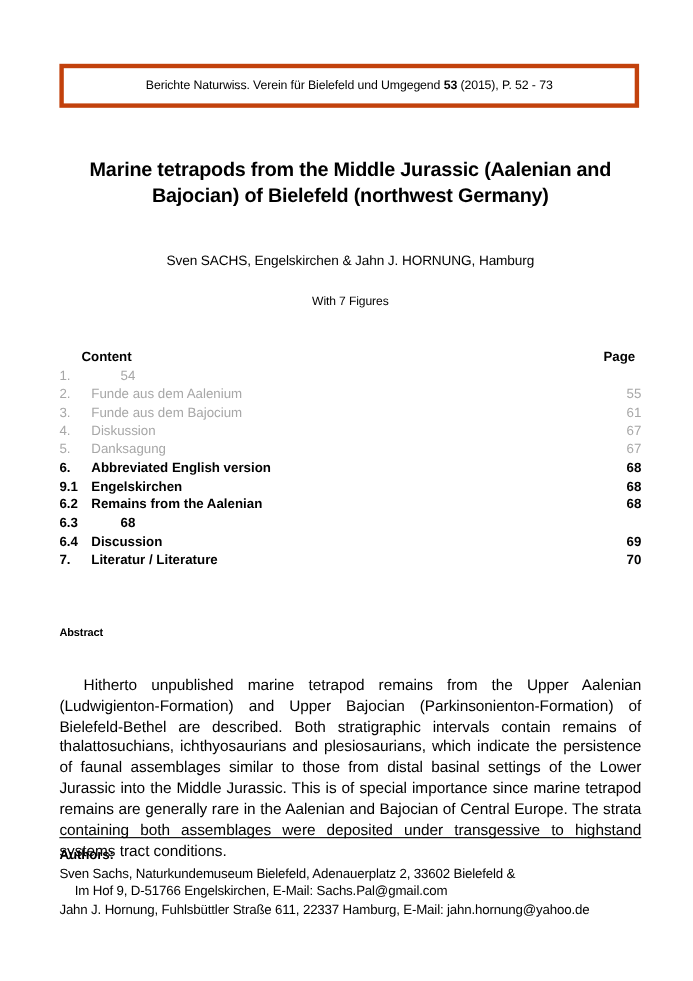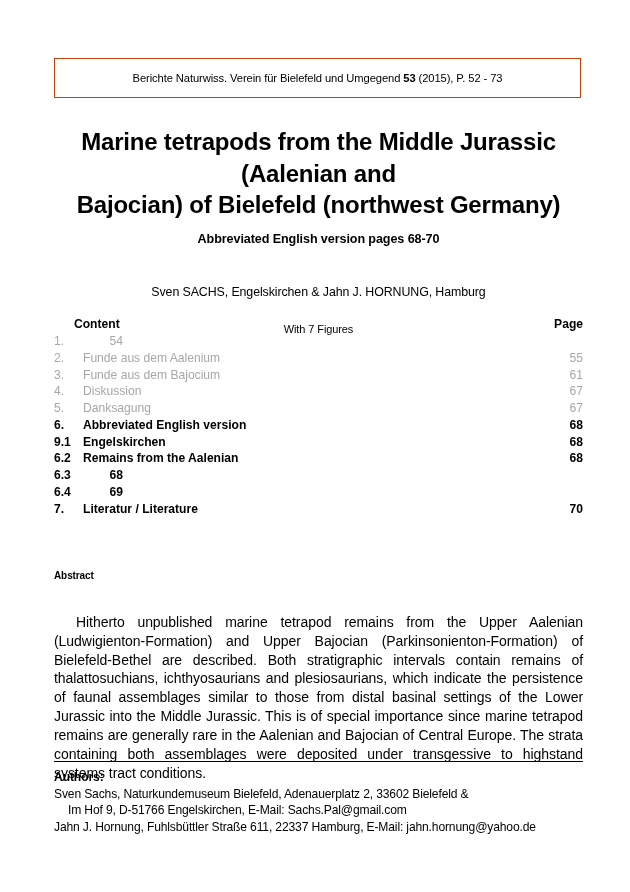--- a/index.html
+++ b/index.html
@@ -23,21 +23,21 @@
     height: 892px;
   }
 
   
   .journal-box {
     position: absolute;
     left: 0;
     top: 58px;
     width: 527px;
     height: 40px;
-    border: 1px solid #c2410c;
+    border: 4px solid #c2410c;
     box-sizing: border-box;
     display: flex;
     align-items: center;
     justify-content: center;
   }
   .journal-line {
     font-size: 11.2px;
     letter-spacing: -0.1px;
     white-space: nowrap;
   }
@@ -45,25 +45,25 @@
 
   
   .title-block {
     position: absolute;
     left: 0;
     top: 126px;
     width: 529px;
     text-align: center;
   }
   .doc-title {
-    font-size: 24px;
+    font-size: 18px;
     font-weight: bold;
     line-height: 1.32;
     letter-spacing: -0.2px;
-    margin: 0;
+    margin: 17px;
   }
   .doc-subtitle {
     font-size: 12.6px;
     font-weight: bold;
     margin-top: 11px;
     letter-spacing: -0.1px;
   }
   .doc-authors {
     font-size: 12.4px;
     margin-top: 39px;
@@ -83,21 +83,21 @@
     width: 529px;
     font-size: 12.1px;
   }
   .toc-head {
     display: flex;
     font-weight: bold;
     line-height: 1.42;
     margin-left: 20px;
   }
   .toc-head .c-title { flex: 1 1 auto; }
-  .toc-head .c-page  { width: 40px; text-align: right; }
+  .toc-head .c-page  { width: 40px; text-align: center; }
 
   .toc-row {
     display: flex;
     line-height: 1.385;
     align-items: baseline;
   }
   .toc-row .num {
     width: 29px;
     flex: 0 0 29px;
   }
@@ -160,21 +160,20 @@
 <body>
 
 <div class="page">
 
   <div class="journal-box">
     <div class="journal-line"><span>Berichte Naturwiss. Verein für Bielefeld und Umgegend </span><b>53</b><span> (2015), P. 52 - 73</span></div>
   </div>
 
   <div class="title-block">
     <h1 class="doc-title"><span>Marine tetrapods from the Middle Jurassic (Aalenian and</span><br><span>Bajocian) of Bielefeld (northwest Germany)</span></h1>
-    <div class="doc-subtitle">Abbreviated English version pages 68-70</div>
     <div class="doc-authors">Sven SACHS, Engelskirchen &amp; Jahn J. HORNUNG, Hamburg</div>
     <div class="doc-figures">With 7 Figures</div>
   </div>
 
   <div class="toc">
     <div class="toc-head">
       <span class="c-title">Content</span>
       <span class="c-page">Page</span>
     </div>
     <div id="toc-rows">
@@ -216,20 +215,21 @@
           <span class="num">6.2</span>
           <span class="label">Remains from the Aalenian</span>
           <span class="pg">68</span>
         </div>
         <div class="toc-row bold">
           <span class="num">6.3</span>
           <span class="pg">68</span>
         </div>
         <div class="toc-row bold">
           <span class="num">6.4</span>
+          <span class="label">Discussion</span>
           <span class="pg">69</span>
         </div>
         <div class="toc-row bold">
           <span class="num">7.</span>
           <span class="label">Literatur / Literature</span>
           <span class="pg">70</span>
         </div>
       </div>
   </div>
 

